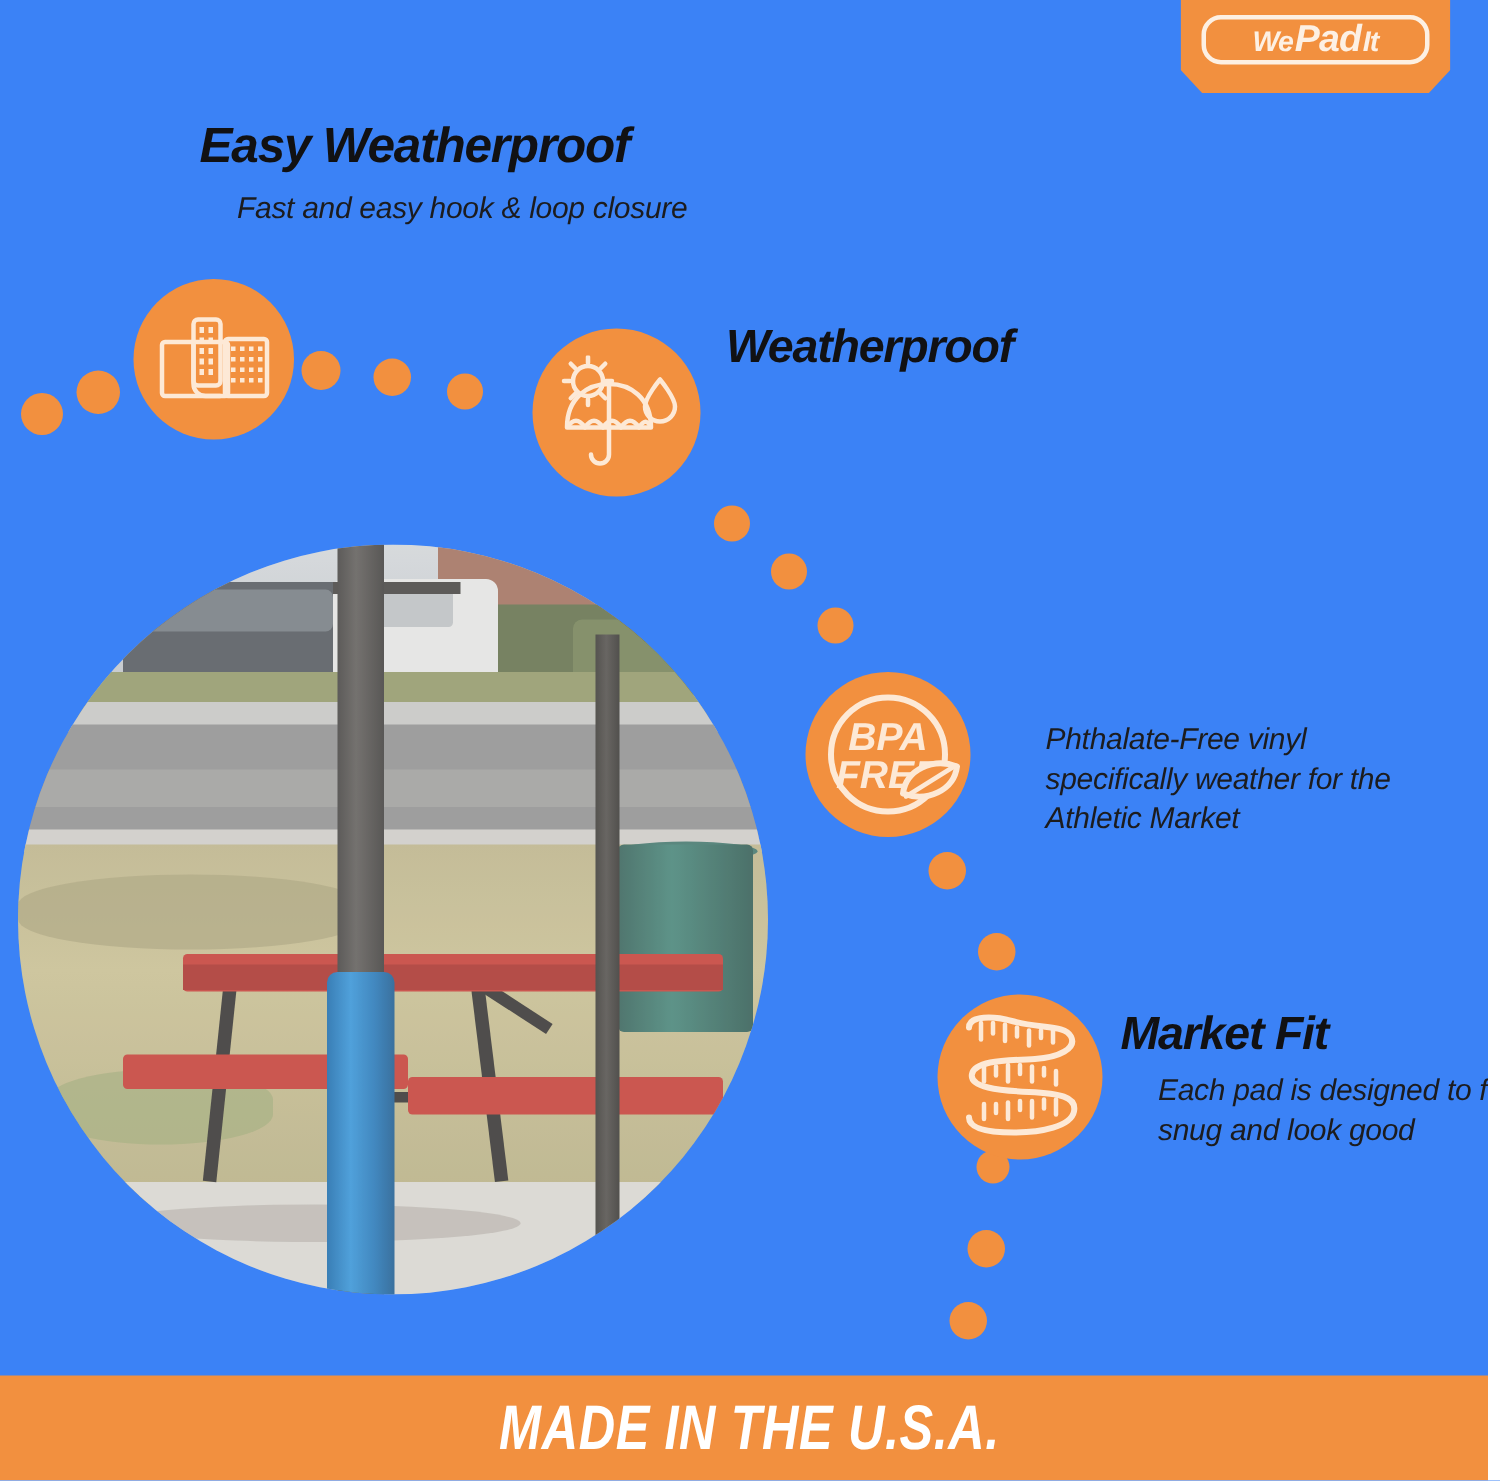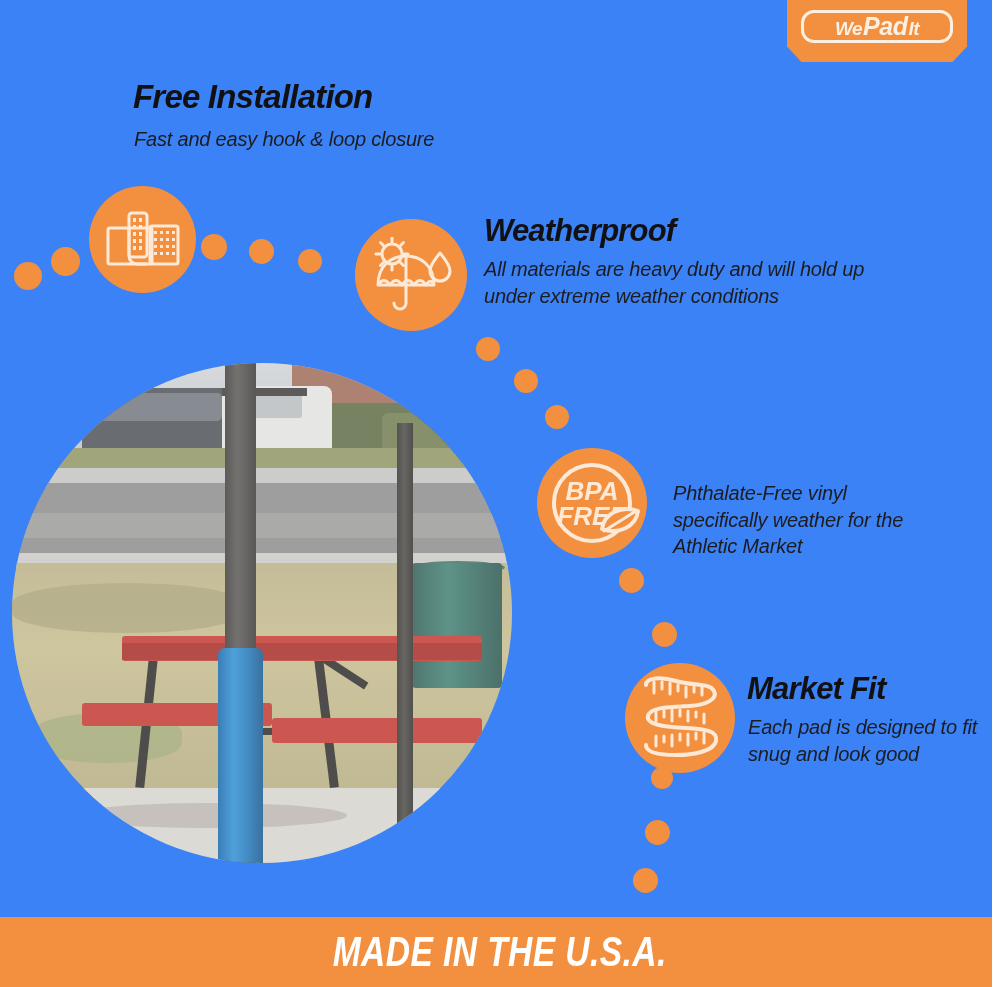--- a/index.html
+++ b/index.html
@@ -46,21 +46,21 @@
   }
   .badge svg{display:block;}
 
   
   .feat-title{
     position:absolute;color:#111113;font-weight:bold;
     letter-spacing:-0.8px;white-space:nowrap;
   }
   .feat-body{
     position:absolute;color:#1c1c1e;font-weight:400;
-    line-height:1.33;letter-spacing:-0.2px;
+    line-height:1.33;letter-spacing:-0.2px;margin-left:24px;
   }
 
   #f1-title{left:133px;top:78px;font-size:33px;}
   #f1-body{left:134px;top:126px;font-size:20px;width:420px;}
 
   #f2-title{left:484px;top:213px;font-size:31px;}
   #f2-body{left:484px;top:256px;font-size:20px;width:420px;}
 
   #f3-title{left:672px;top:437px;font-size:31px;}
   #f3-body{left:673px;top:480px;font-size:20px;width:270px;}
@@ -198,21 +198,21 @@
           <rect x="55" y="36" width="3" height="3"></rect>
           <rect x="61" y="36" width="3" height="3"></rect>
           <rect x="67" y="36" width="3" height="3"></rect>
         <rect x="49" y="43" width="3" height="3"></rect>
           <rect x="55" y="43" width="3" height="3"></rect>
           <rect x="61" y="43" width="3" height="3"></rect>
           <rect x="67" y="43" width="3" height="3"></rect>
       </g>
     </svg>
   </div>
-  <div class="feat-title" id="f1-title">Free Installation</div>
+  <div class="feat-title" id="f1-title">Easy Weatherproof</div>
   <div class="feat-body" id="f1-body">Fast and easy hook &amp; loop closure</div>
 
   <div class="badge" style="left:355px;top:219px;width:112px;height:112px;">
     <svg width="82" height="76" viewBox="0 0 82 76">
 
       <circle cx="22" cy="17" r="10" fill="none" stroke="#FDE9D6" stroke-width="3"></circle>
       <g stroke="#FDE9D6" stroke-width="3" stroke-linecap="round">
         <line x1="22" y1="1" x2="22" y2="5"></line>
         <line x1="22" y1="29" x2="22" y2="33"></line>
         <line x1="6" y1="17" x2="10" y2="17"></line>
@@ -226,21 +226,20 @@
       <path d="M8 48 C8 28 22 19 36 19 C50 19 64 28 64 48 Z" fill="none" stroke="#FDE9D6" stroke-width="3" stroke-linejoin="round"></path>
       <path d="M8 48 C12 42 16 42 20 48 C24 42 28 42 32 48 C36 42 40 42 44 48 C48 42 52 42 56 48 C60 42 62 44 64 48" fill="none" stroke="#FDE9D6" stroke-width="3" stroke-linejoin="round"></path>
       <line x1="36" y1="19" x2="36" y2="48" stroke="#FDE9D6" stroke-width="3"></line>
 
       <path d="M36 48 L36 66 a6 6 0 0 1 -12 0" fill="none" stroke="#FDE9D6" stroke-width="3" stroke-linecap="round"></path>
 
       <path d="M70 16 C70 16 60 28 60 34 a10 10 0 0 0 20 0 C80 28 70 16 70 16 Z" fill="none" stroke="#FDE9D6" stroke-width="3" stroke-linejoin="round"></path>
     </svg>
   </div>
   <div class="feat-title" id="f2-title">Weatherproof</div>
-  <div class="feat-body" id="f2-body">All materials are heavy duty and will hold up under extreme weather conditions</div>
 
   <div class="badge" style="left:537px;top:448px;width:110px;height:110px;">
     <svg width="100" height="100" viewBox="0 0 100 100">
       <circle cx="50" cy="50" r="38" fill="none" stroke="#FDE9D6" stroke-width="4"></circle>
       <text x="50" y="47" text-anchor="middle" fill="#FDE9D6" font-family="Liberation Sans, sans-serif" font-size="26" font-weight="bold">BPA</text>
       <text x="50" y="72" text-anchor="middle" fill="#FDE9D6" font-family="Liberation Sans, sans-serif" font-size="26" font-weight="bold">FREE</text>
 
       <path d="M96 58 C80 52 62 60 60 76 C76 82 94 74 96 58 Z" fill="#F2903F" stroke="#FDE9D6" stroke-width="4" stroke-linejoin="round"></path>
       <line x1="62" y1="78" x2="94" y2="58" stroke="#FDE9D6" stroke-width="3" stroke-linecap="round"></line>
     </svg>

